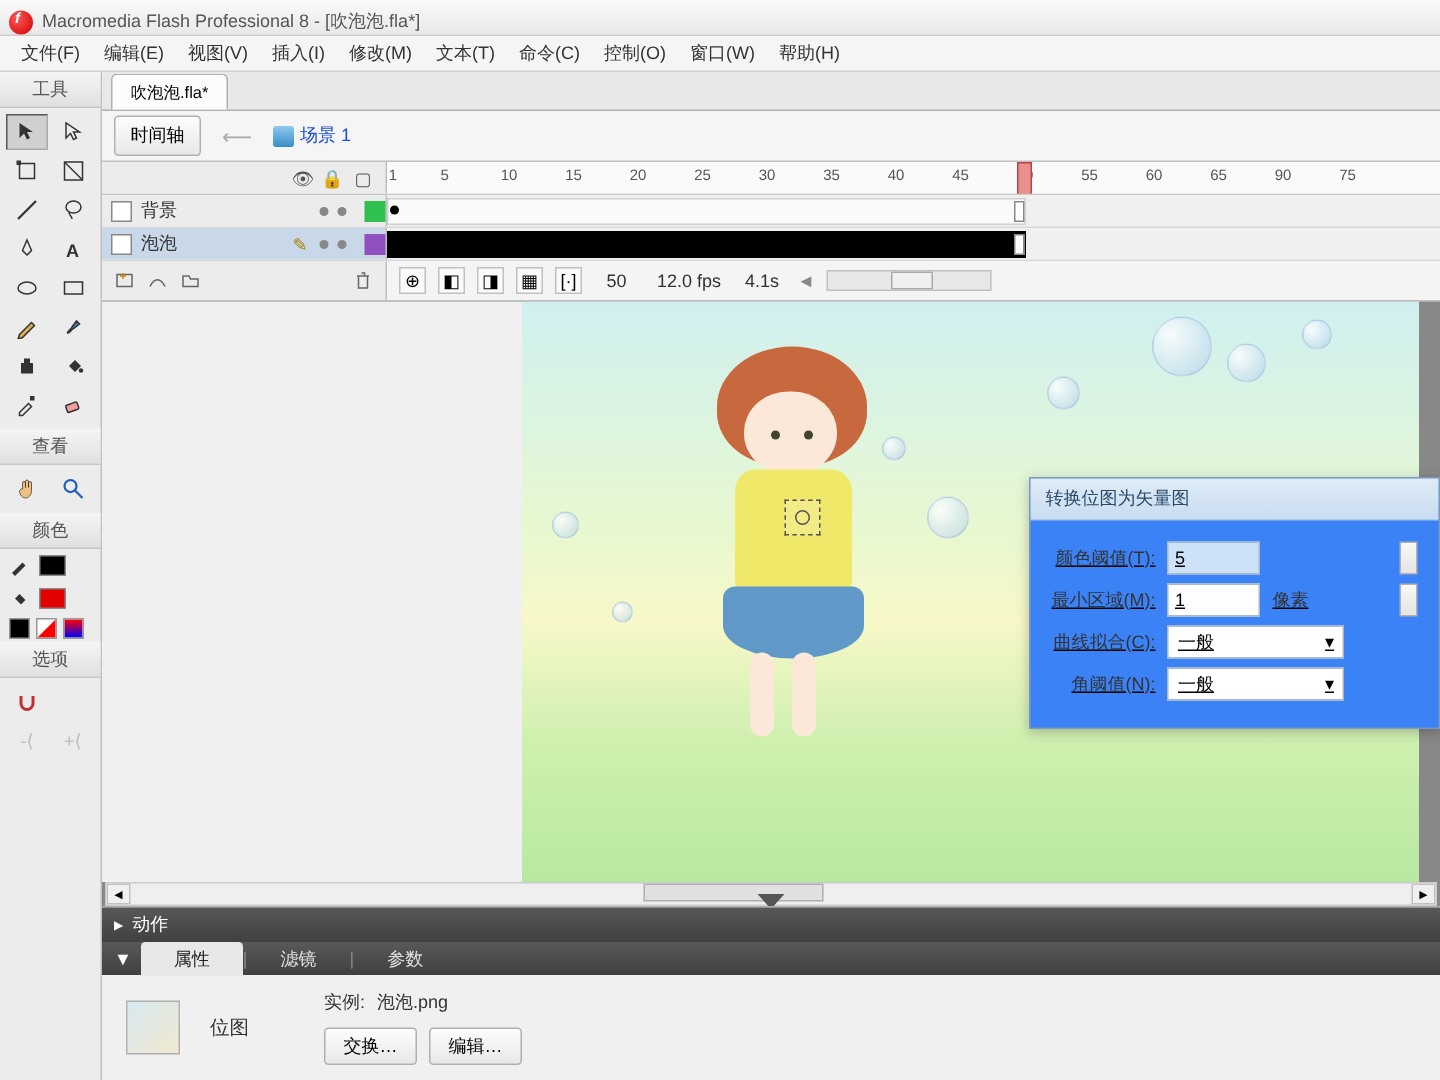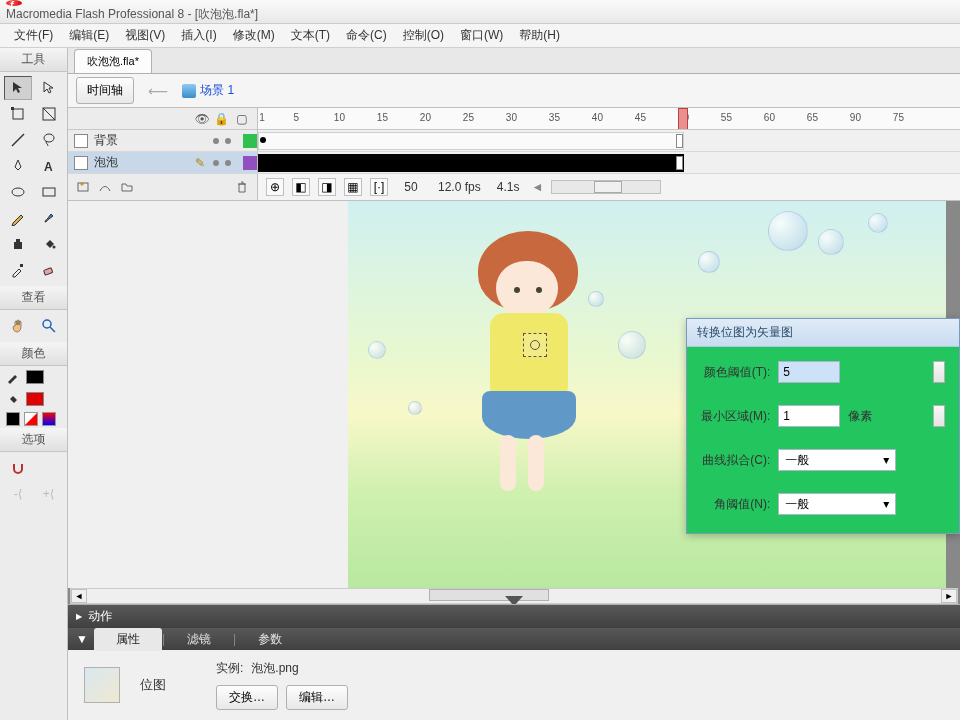--- a/index.html
+++ b/index.html
@@ -1,18 +1,18 @@
 <!DOCTYPE html>
 <html><head>
 <meta charset="utf-8">
 <style>
 * { margin: 0; padding: 0; box-sizing: border-box; font-family: "Microsoft YaHei", Arial, sans-serif; font-size: 12px; }
 body { background: #f0f0f0; width: 960px; height: 720px; overflow: hidden; position: relative; }
 
-.title-bar { background: linear-gradient(#fafafa, #e8e8e8); height: 24px; display: flex; align-items: flex-start; padding-left: 6px; border-bottom: 1px solid #ccc; flex-direction: column; }
+.title-bar { background: linear-gradient(#fafafa, #e8e8e8); height: 24px; display: flex; align-items: flex-end; padding-left: 6px; border-bottom: 1px solid #ccc; }
 .title-bar .app-icon { width: 16px; height: 16px; background: radial-gradient(circle at 35% 35%, #ff5555, #cc0000); border-radius: 50%; margin-right: 6px; position: relative; }
 .title-bar .app-icon::after { content: 'f'; color: #fff; font-weight: bold; font-style: italic; font-size: 10px; position: absolute; left: 4px; top: 0; }
 .title-text { color: #555; }
 
 .menu-bar { background: #f5f5f5; height: 24px; display: flex; align-items: center; padding-left: 6px; border-bottom: 1px solid #d0d0d0; }
 .menu-item { padding: 3px 8px; cursor: pointer; color: #333; }
 
 .workspace { display: flex; height: calc(100% - 48px); }
 
 .tool-panel { width: 68px; background: #ececec; border-right: 1px solid #c0c0c0; display: flex; flex-direction: column; }
@@ -90,23 +90,23 @@
 .hair { position: absolute; top: 0; left: 30px; width: 100px; height: 80px; background: #c8683e; border-radius: 50% 50% 45% 45%; }
 .face { position: absolute; top: 30px; left: 48px; width: 62px; height: 56px; background: #fbe8d8; border-radius: 48% 48% 50% 50%; }
 .eye { position: absolute; width: 6px; height: 6px; background: #443; border-radius: 50%; top: 26px; }
 .body1 { position: absolute; top: 82px; left: 42px; width: 78px; height: 84px; background: #f0e868; border-radius: 14px 14px 10px 10px; }
 .skirt { position: absolute; top: 160px; left: 34px; width: 94px; height: 48px; background: #6098c8; border-radius: 8px 8px 50% 50% / 8px 8px 22px 22px; }
 .leg { position: absolute; top: 204px; width: 16px; height: 56px; background: #fbe8d8; border-radius: 8px; }
 .sel-box { position: absolute; left: 175px; top: 132px; width: 24px; height: 24px; border: 1px dashed #555; background: rgba(255,255,255,.2); display: flex; align-items: center; justify-content: center; }
 .sel-center { width: 10px; height: 10px; border: 1px solid #555; border-radius: 50%; }
 
 
-.dialog { position: absolute; left: 686px; top: 318px; right: 0; background: #22c55e; border: 1px solid #7a9ac0; box-shadow: 0 2px 8px rgba(0,0,0,.25); z-index: 100; }
+.dialog { position: absolute; left: 686px; top: 318px; right: 0; background: #3b82f6; border: 1px solid #7a9ac0; box-shadow: 0 2px 8px rgba(0,0,0,.25); z-index: 100; }
 .dialog-title { background: linear-gradient(#e0ecf8, #c8dcf0); padding: 5px 10px; color: #2a4a6a; border-bottom: 1px solid #b0c8e0; }
-.dialog-body { padding: 14px 14px 18px 14px; display: grid; grid-template-columns: auto 1fr auto; gap: 22px 8px; align-items: center; }
+.dialog-body { padding: 14px 14px 18px 14px; display: grid; grid-template-columns: auto 1fr auto; gap: 6px 8px; align-items: center; text-decoration: underline; }
 .dlabel { text-align: right; color: #333; white-space: nowrap; }
 .dinput { height: 22px; border: 1px solid #a8b8c8; padding: 0 4px; width: 62px; background: #fff; }
 .dinput.sel { background: #cde2f8; }
 .dselect { height: 22px; border: 1px solid #a8b8c8; background: #fff; width: 118px; display: flex; align-items: center; justify-content: space-between; padding: 0 6px; cursor: pointer; grid-column: 2 / 4; }
 .dbtn-side { width: 12px; height: 22px; background: linear-gradient(#f8f8f8,#e4e4e4); border: 1px solid #b0b0b0; }
 .dunit { color: #333; }
 
 
 .bottom-panels { background: #e8e8e8; border-top: 1px solid #b0b0b0; }
 .panel-bar { background: linear-gradient(#585858, #404040); color: #fff; padding: 3px 8px; display: flex; align-items: center; gap: 6px; }

